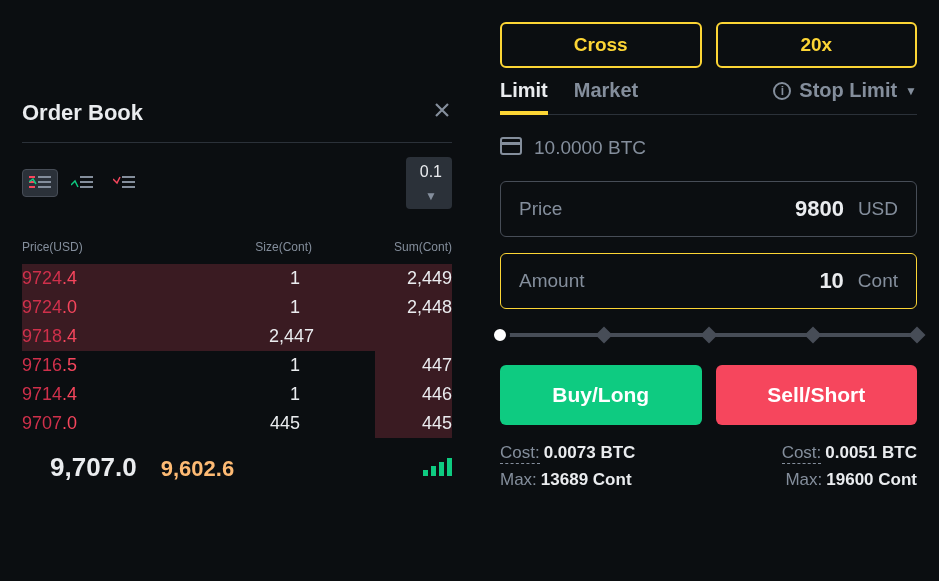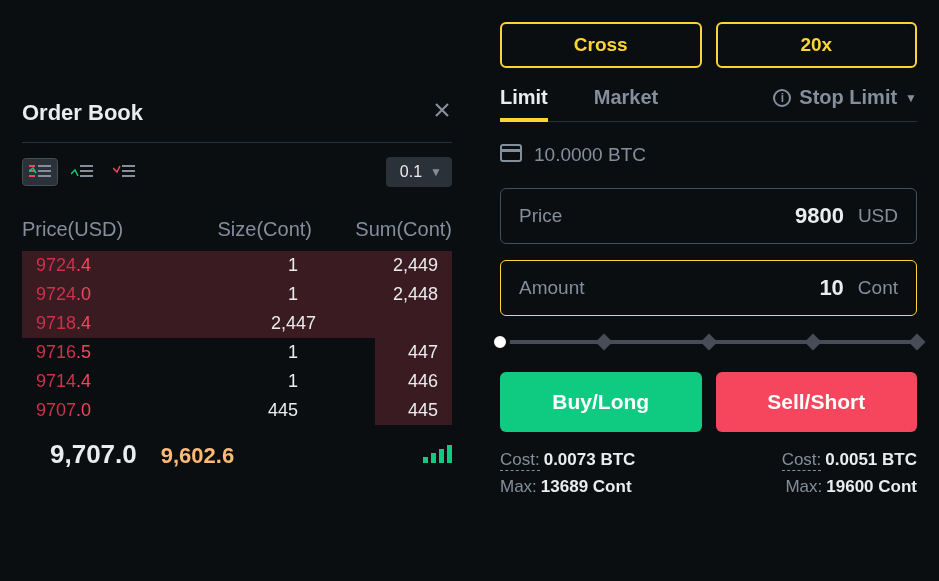--- a/index.html
+++ b/index.html
@@ -10,48 +10,48 @@
 
 .spacer-top { height: 92px; }
 .ob-header { display: flex; justify-content: space-between; align-items: center; padding: 8px 0; }
 .ob-title { font-size: 22px; font-weight: 700; color: #eaecef; }
 .close-x { color: #848e9c; font-size: 22px; cursor: pointer; }
 .ob-divider { border-top: 1px solid #2b3139; margin: 8px 0 14px; }
 .ob-controls { display: flex; justify-content: space-between; align-items: center; margin-bottom: 18px; }
 .view-icons { display: flex; gap: 6px; }
 .vicon { width: 36px; height: 28px; display: flex; align-items: center; justify-content: center; border-radius: 4px; cursor: pointer; }
 .vicon.active { background: #2b3139; border: 1px solid #474d57; }
-.tick-sel { background: #2b3139; color: #eaecef; font-size: 16px; padding: 6px 10px 6px 14px; border-radius: 4px; display: flex; align-items: center; gap: 8px; cursor: pointer; }
+.tick-sel { background: #2b3139; color: #eaecef; font-size: 16px; padding: 6px 10px 6px 14px; border-radius: 4px; display: flex; align-items: center; gap: 8px; cursor: pointer; flex-direction: column; }
 .tick-sel .caret { color: #848e9c; font-size: 12px; }
 
-.ob-head-row { display: flex; font-size: 20px; color: #848e9c; padding: 6px 0 10px; margin-top: 25px; }
+.ob-head-row { display: flex; font-size: 12px; color: #848e9c; padding: 6px 0 10px; margin-top: 25px; }
 .col-price { flex: 0 0 140px; text-align: left; }
 .col-size { flex: 1; text-align: right; }
 .col-sum { flex: 0 0 140px; text-align: right; }
 
-.ob-row { display: flex; font-size: 18px; padding: 4px 14px; position: relative; }
+.ob-row { display: flex; font-size: 18px; padding: 4px 0; position: relative; gap: 12px; }
 .ob-row .p { flex: 0 0 140px; text-align: left; z-index: 2; }
 .ob-row .s { flex: 1; text-align: right; z-index: 2; }
 .ob-row .m { flex: 0 0 140px; text-align: right; z-index: 2; }
 .ask .p { color: #f6465d; }
 .ask .pint { color: #cf304b; }
 .ob-row .s, .ob-row .m { color: #eaecef; }
 .bg-fill { position: absolute; right: 0; top: 0; bottom: 0; background: #3a1b22; z-index: 1; }
 
 .mid-row { display: flex; align-items: baseline; gap: 24px; padding: 14px 0 0; margin-left: 28px; }
 .mid-price { font-size: 26px; font-weight: 700; color: #eaecef; }
 .mid-mark { font-size: 22px; font-weight: 700; color: #fdba74; }
 .depth-bars { margin-left: auto; display: flex; align-items: flex-end; gap: 3px; }
 .depth-bars span { width: 5px; background: #0ecb81; display: block; }
 
 
-.top-btn-row { display: flex; gap: 14px; margin-bottom: 18px; }
+.top-btn-row { display: flex; gap: 14px; margin-bottom: 11px; }
 .top-btn { flex: 1; border: 2px solid #fcd535; color: #fcd535; font-size: 19px; font-weight: 600; text-align: center; padding: 10px 0; border-radius: 6px; cursor: pointer; }
 
-.tabs-row { display: flex; align-items: center; gap: 46px; border-bottom: 1px solid #2b3139; }
+.tabs-row { display: flex; align-items: center; gap: 26px; border-bottom: 1px solid #2b3139; }
 .tab { font-size: 20px; font-weight: 600; color: #848e9c; padding: 0 0 12px; cursor: pointer; position: relative; }
 .tab.active { color: #eaecef; }
 .tab.active::after { content: ''; position: absolute; left: 0; right: 0; bottom: -1px; height: 4px; background: #fcd535; }
 .tab-last { margin-left: auto; display: flex; align-items: center; gap: 8px; font-size: 20px; font-weight: 600; color: #848e9c; padding-bottom: 12px; cursor: pointer; }
 .tab-last .info { width: 18px; height: 18px; border: 2px solid #848e9c; border-radius: 50%; font-size: 12px; display: flex; align-items: center; justify-content: center; }
 .tab-last .dd { font-size: 12px; }
 
 .balance-row { display: flex; align-items: center; gap: 12px; margin: 22px 0; }
 .wallet-icon { color: #848e9c; }
 .balance-txt { font-size: 19px; color: #848e9c; }

